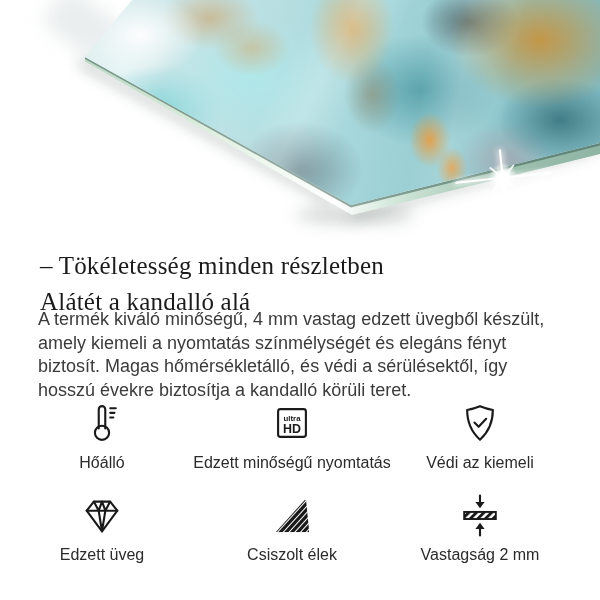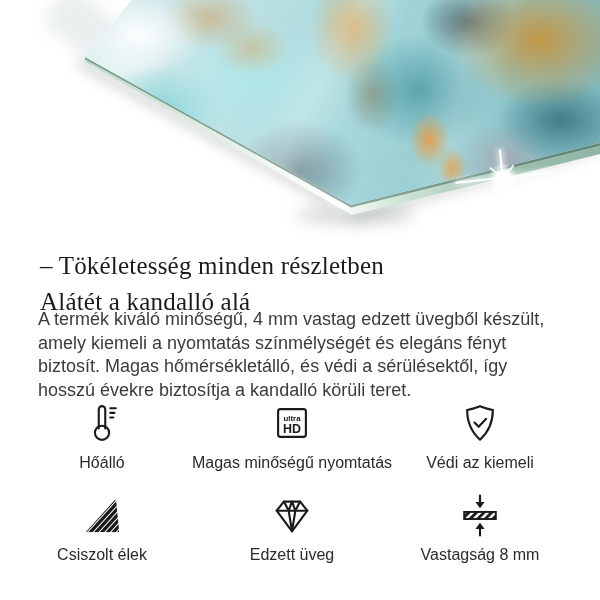--- a/index.html
+++ b/index.html
@@ -129,29 +129,37 @@
       </svg>
       <div class="flabel">Hőálló</div>
     </div>
 
     <div class="feature">
       <svg viewBox="0 0 48 48">
         <rect class="ic" x="9.5" y="9.5" width="29" height="29" rx="2.5"></rect>
         <text class="ictx" x="24" y="21.5" font-size="8.2" font-weight="bold">ultra</text>
         <text class="ictx" x="24" y="34" font-size="13" font-weight="bold">HD</text>
       </svg>
-      <div class="flabel">Magas minőségű nyomtatás</div>
+      <div class="flabel">Edzett minőségű nyomtatás</div>
     </div>
 
     <div class="feature">
       <svg viewBox="0 0 48 48">
         <path class="ic" d="M24,6.5 C28,8.1 32.9,9.6 37.4,10.5 C37.4,23 33.4,33 24,41.4 C14.6,33 10.6,23 10.6,10.5 C15.1,9.6 20,8.1 24,6.5 Z"></path>
         <path class="ic" stroke-width="2.6" d="M18.2,23.6 L22.6,28 L30.4,19.6"></path>
       </svg>
       <div class="flabel">Védi az kiemeli</div>
+    </div>
+
+    <div class="feature">
+      <svg viewBox="0 0 48 48">
+        <path class="ic" stroke-width="2" d="M8,19.5 L15.5,10 H32.5 L40,19.5 L24,41 Z"></path>
+        <path class="ic" stroke-width="2" d="M8,19.5 H40 M15.5,10 L20.5,19.5 L24,10 L27.5,19.5 L32.5,10 M20.5,19.5 L24,41 M27.5,19.5 L24,41"></path>
+      </svg>
+      <div class="flabel">Edzett üveg</div>
     </div>
 
     <div class="feature">
       <svg viewBox="0 0 48 48">
         <defs>
           <clipPath id="triclip">
               <polygon points="7,42 38.5,7 42,42"></polygon>
             </clipPath>
         </defs>
         <g clip-path="url(#triclip)" stroke="#1a1a1a" stroke-width="3.4">
@@ -162,37 +170,29 @@
           <line x1="28" y1="44" x2="61" y2="7.7"></line>
           <line x1="34" y1="44" x2="67" y2="7.7"></line>
           <line x1="40" y1="44" x2="73" y2="7.7"></line>
         </g>
       </svg>
       <div class="flabel">Csiszolt élek</div>
     </div>
 
     <div class="feature">
       <svg viewBox="0 0 48 48">
-        <path class="ic" stroke-width="2" d="M8,19.5 L15.5,10 H32.5 L40,19.5 L24,41 Z"></path>
-        <path class="ic" stroke-width="2" d="M8,19.5 H40 M15.5,10 L20.5,19.5 L24,10 L27.5,19.5 L32.5,10 M20.5,19.5 L24,41 M27.5,19.5 L24,41"></path>
-      </svg>
-      <div class="flabel">Edzett üveg</div>
-    </div>
-
-    <div class="feature">
-      <svg viewBox="0 0 48 48">
         <defs>
           <pattern id="hatchp" width="5.6" height="5.6" patternUnits="userSpaceOnUse" patternTransform="rotate(45)">
             <rect width="5.6" height="5.6" fill="#ffffff"></rect>
             <rect width="3" height="5.6" fill="#1a1a1a"></rect>
           </pattern>
         </defs>
         <rect x="7.5" y="20.8" width="33" height="7.4" fill="url(#hatchp)" stroke="#1a1a1a" stroke-width="2"></rect>
         <path class="ic" stroke-width="2.8" d="M24,3.6 V10.8"></path>
         <path class="icf" d="M19.2,10.4 h9.6 L24,17 Z"></path>
         <path class="ic" stroke-width="2.8" d="M24,45.4 V38.2"></path>
         <path class="icf" d="M19.2,38.6 h9.6 L24,32 Z"></path>
       </svg>
-      <div class="flabel">Vastagság 8 mm</div>
+      <div class="flabel">Vastagság 2 mm</div>
     </div>
 
   </div>
 </div>
 
 </body></html>

